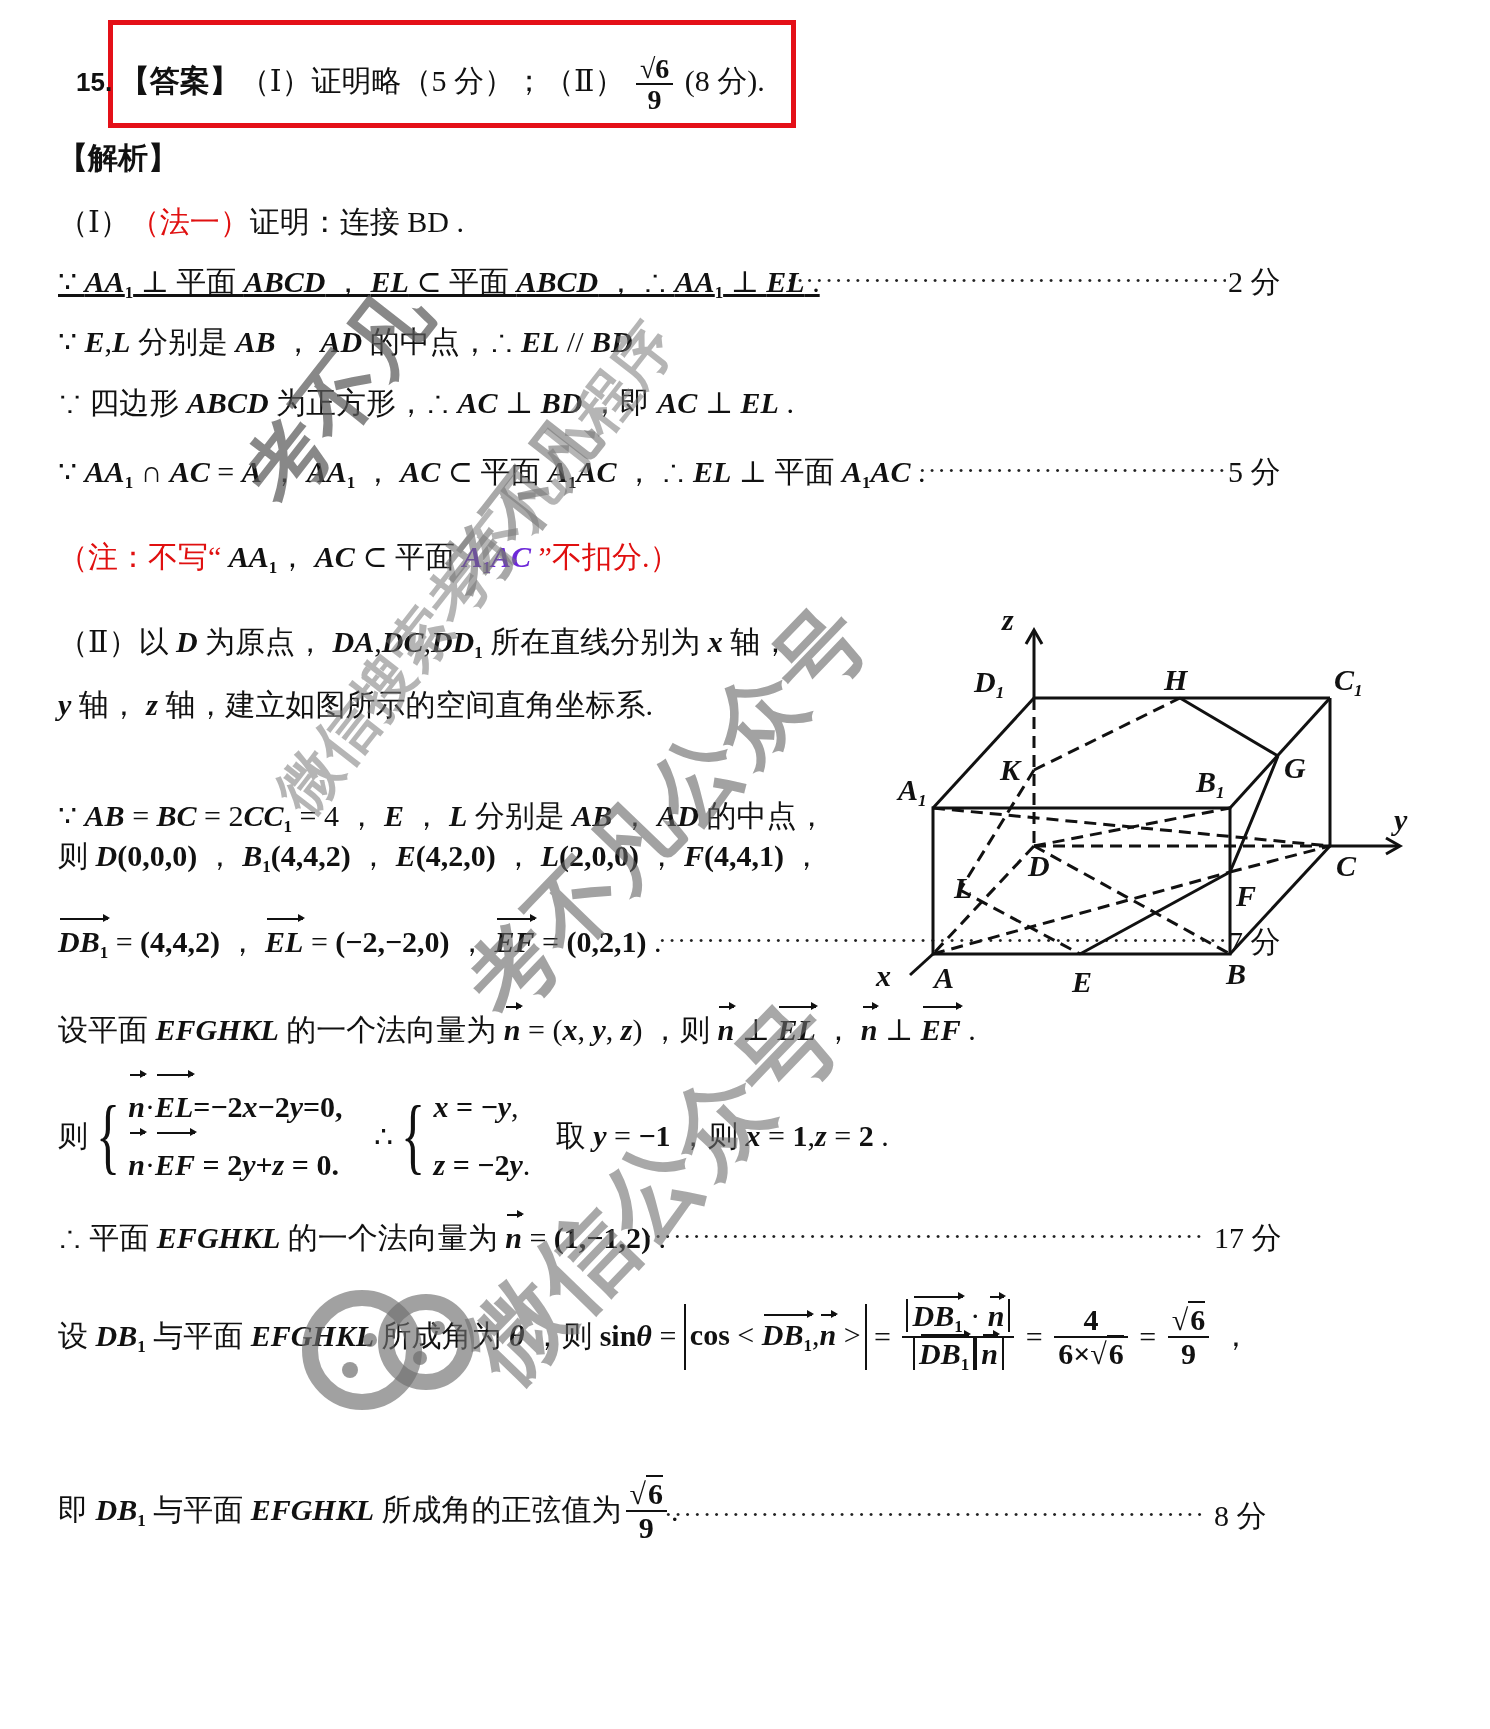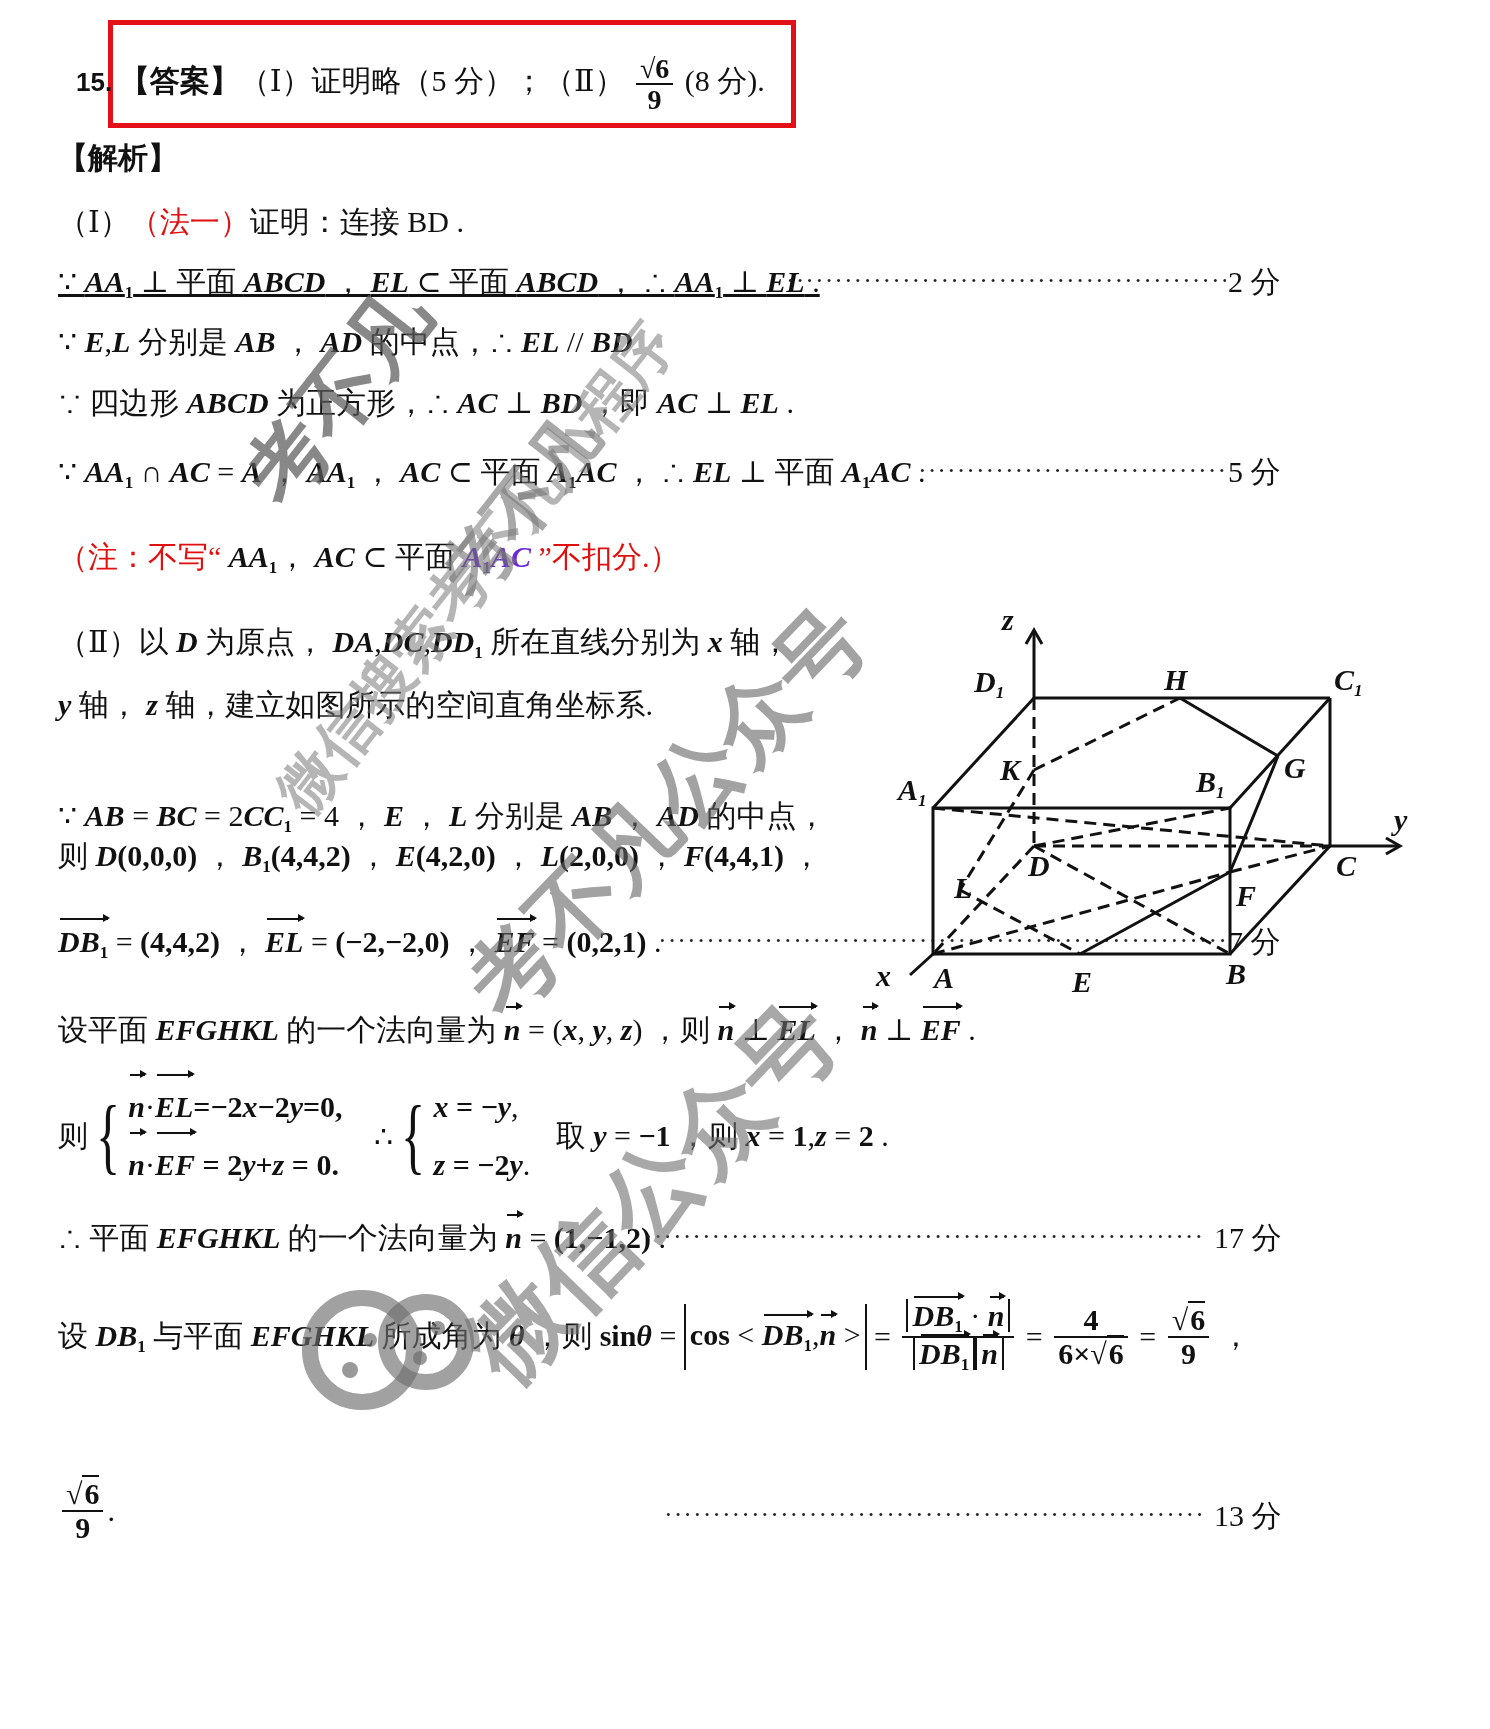--- a/index.html
+++ b/index.html
@@ -80,24 +80,24 @@
 
 <div class="line" style="top:1218px;">∴ 平面 <span class="m">EFGHKL</span> 的一个法向量为 <span class="m vec">n</span> = <span class="b">(1,−1,2)</span> .</div>
 <div class="dots" style="left:644px; top:1222px; width:560px;">·····················································································</div>
 <div class="score" style="left:1214px; top:1218px;">17 分</div>
 
 <div class="line" style="top:1300px; line-height:normal;">
   <span style="vertical-align:middle;">设 <span class="m">DB<sub>1</sub></span> 与平面 <span class="m">EFGHKL</span> 所成角为 <span class="m">θ</span> ，则 <span class="b">sin</span><span class="m">θ</span> = </span><span class="abs" style="vertical-align:middle; display:inline-block; padding:14px 4px;"><span class="b">cos</span> &lt; <span class="m vec">DB<sub>1</sub></span>,<span class="m vec">n</span> &gt;</span><span style="vertical-align:middle;"> = </span><span class="frac"><span class="num"><span class="abs"><span class="m vec">DB<sub>1</sub></span> · <span class="m vec">n</span></span></span><span class="den"><span class="abs"><span class="m vec">DB<sub>1</sub></span></span><span class="abs"><span class="m vec">n</span></span></span></span><span style="vertical-align:middle;"> = </span><span class="frac b"><span class="num">4</span><span class="den">6×√<span class="sqrt">6</span></span></span><span style="vertical-align:middle;"> = </span><span class="frac b"><span class="num">√<span class="sqrt">6</span></span><span class="den">9</span></span><span style="vertical-align:middle;"> ，</span>
 </div>
 
 <div class="line" style="top:1478px; line-height:normal;">
-  <span class="frac b"><span class="num">√<span class="sqrt">6</span></span><span class="den">9</span></span><span style="vertical-align:middle;">.</span>
+  <span style="vertical-align:middle;">即 <span class="m">DB<sub>1</sub></span> 与平面 <span class="m">EFGHKL</span> 所成角的正弦值为</span><span class="frac b"><span class="num">√<span class="sqrt">6</span></span><span class="den">9</span></span><span style="vertical-align:middle;">.</span>
 </div>
 <div class="dots" style="left:664px; top:1500px; width:540px;">·················································································</div>
-<div class="score" style="left:1214px; top:1496px;">13 分</div>
+<div class="score" style="left:1214px; top:1496px;">8 分</div>
 
 <svg style="position:absolute; left:860px; top:580px;" width="560" height="420" viewBox="860 580 560 420">
   <g stroke="#111" stroke-width="3" fill="none">
 
     <line x1="1034" y1="698" x2="1034" y2="632"></line>
     <polyline points="1026,644 1034,630 1042,644"></polyline>
 
     <line x1="1330" y1="846" x2="1398" y2="846"></line>
     <polyline points="1386,838 1400,846 1386,854"></polyline>
 

